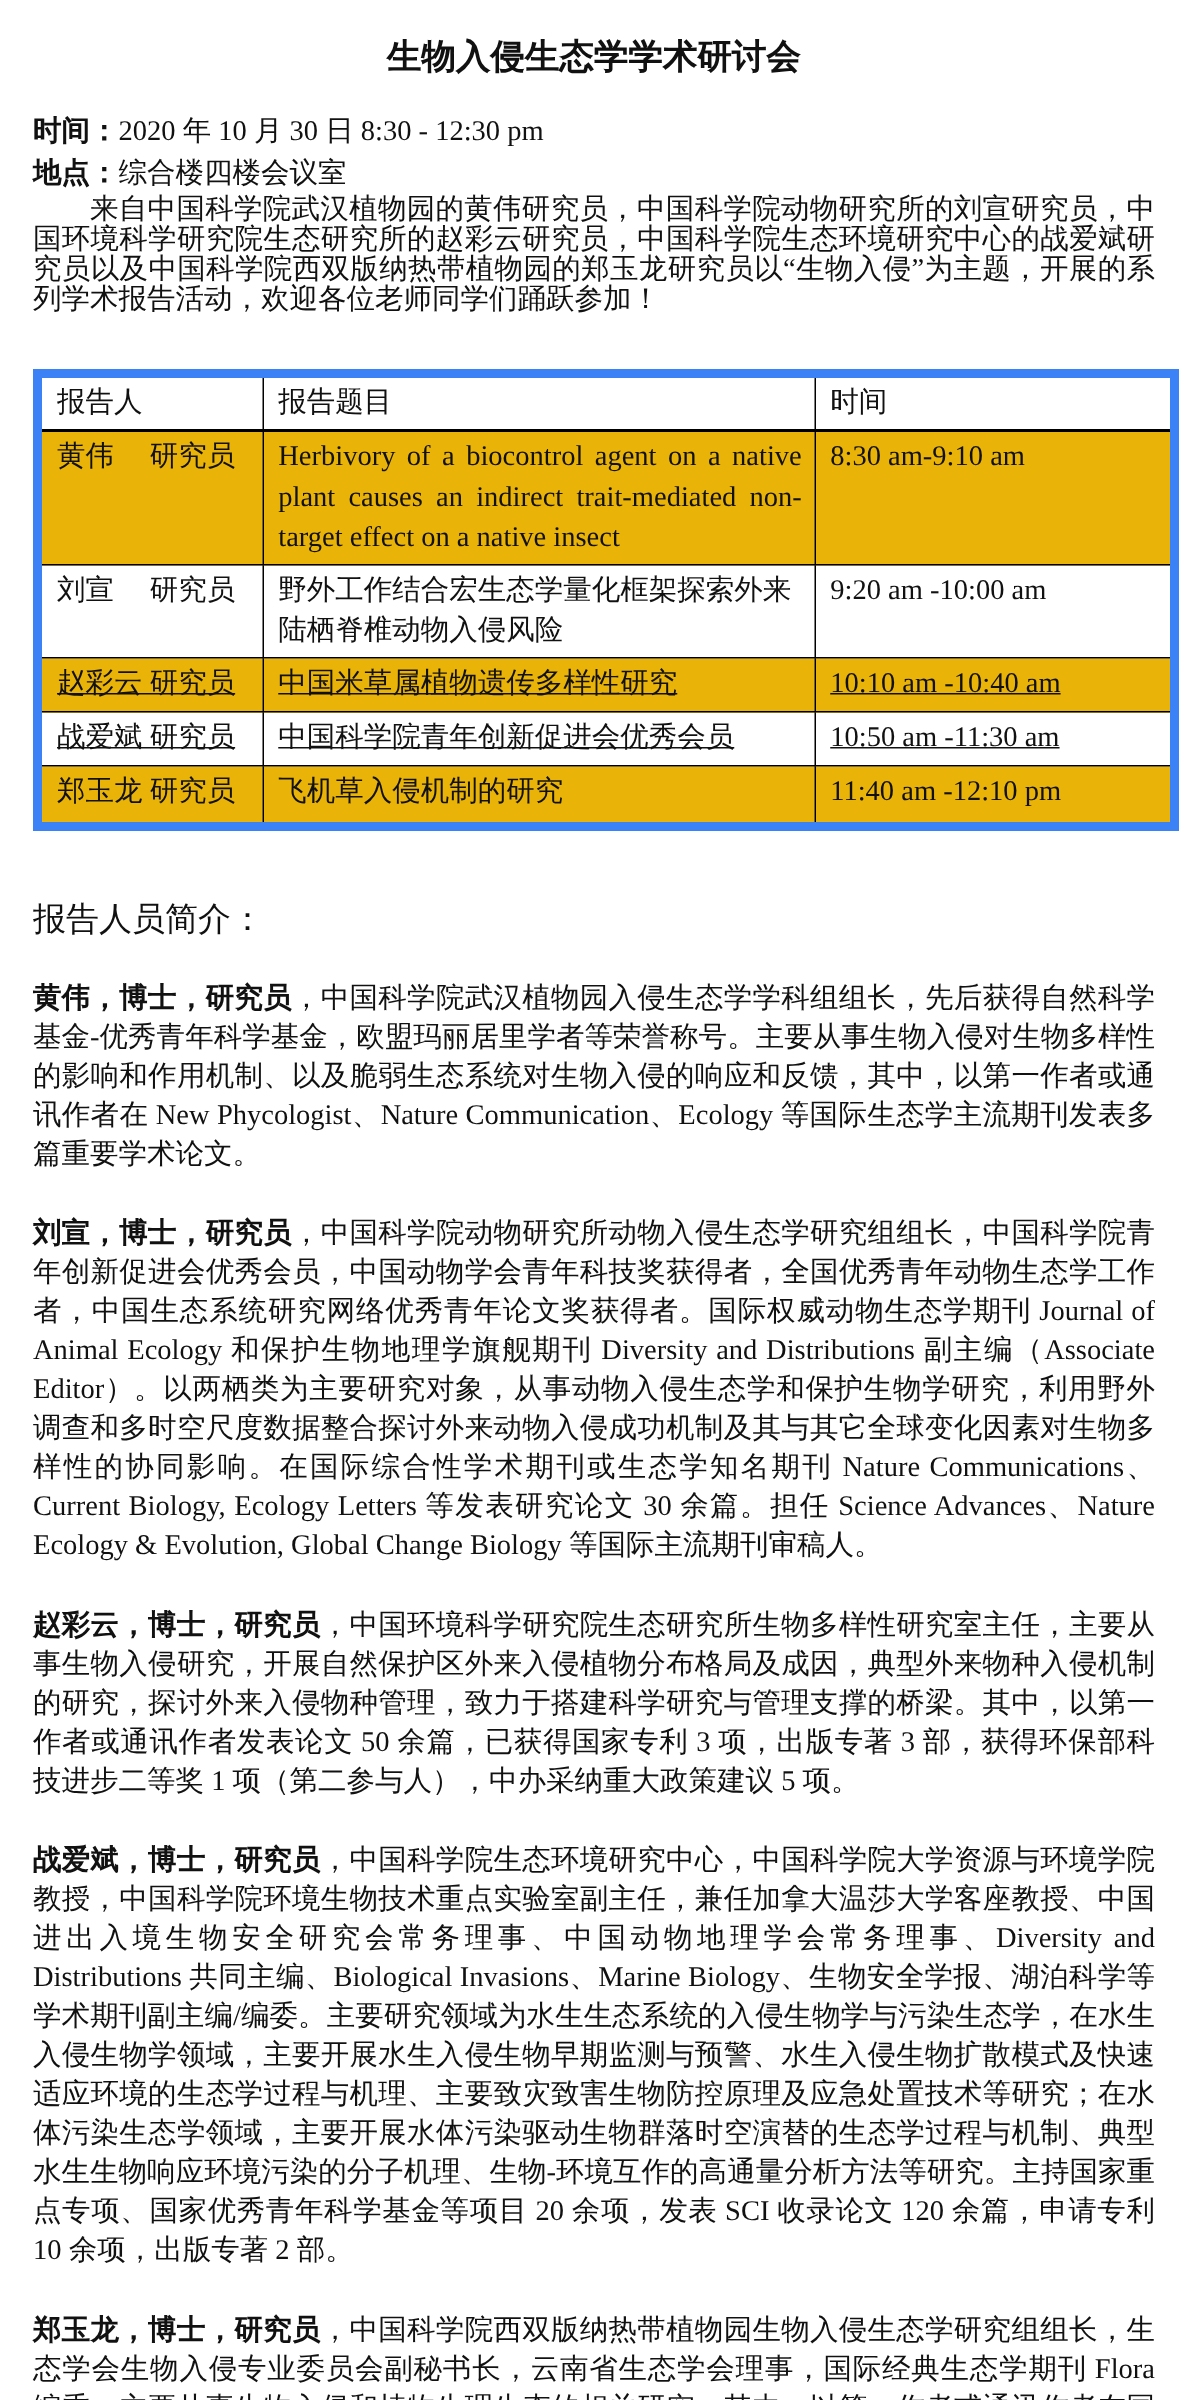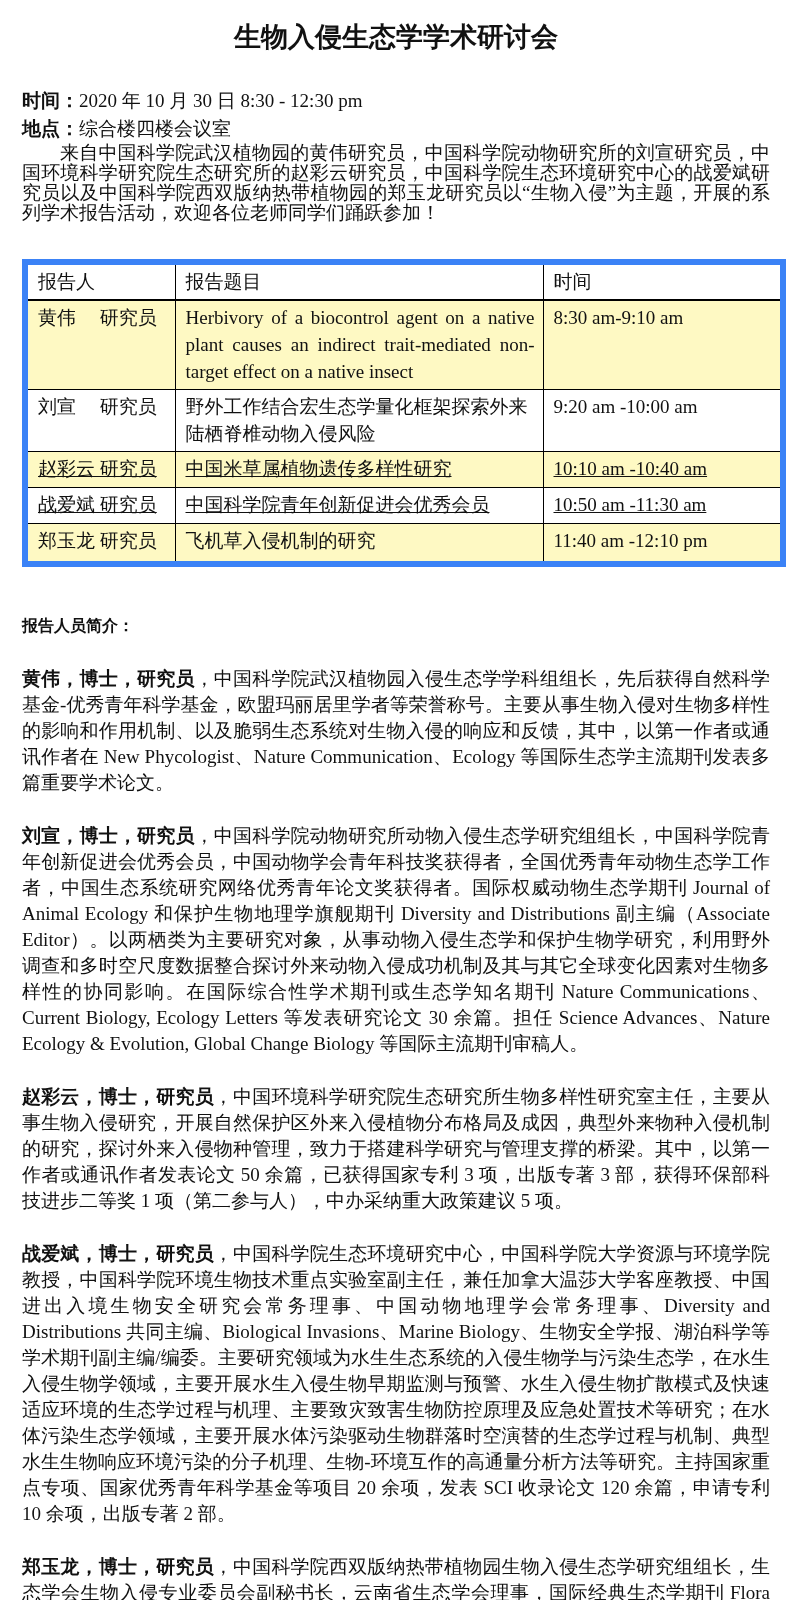--- a/index.html
+++ b/index.html
@@ -14,26 +14,26 @@
     overflow: hidden;
     font-family: "Liberation Serif", "DejaVu Serif", serif;
     font-size: 19px;
     line-height: 26px;
     box-sizing: border-box;
     padding: 12px 30px 0 22px;
   }
   .doc-title {
     font-family: "Liberation Sans", "DejaVu Sans", sans-serif;
     font-weight: 700;
-    font-size: 27px;
+    font-size: 23px;
     text-align: center;
     margin: 8px 0 0 0;
     line-height: 34px;
   }
-  .info-block { margin-top: 33px; }
+  .info-block { margin-top: 20px; }
   .info-line { line-height: 28px; }
   .info-label {
     font-family: "Liberation Sans", "DejaVu Sans", sans-serif;
     font-weight: 700;
   }
   .intro {
     margin: 0;
     text-indent: 38px;
     text-align: justify;
     line-height: 20px;
@@ -48,30 +48,30 @@
   table.schedule col.c1 { width: 150px; }
   table.schedule col.c2 { width: 368px; }
   table.schedule col.c3 { width: 240px; }
   table.schedule td {
     border: 1px solid #000;
     vertical-align: top;
     padding: 3px 8px 4px 10px;
     line-height: 27px;
   }
   table.schedule tr.head td { border-bottom: 2px solid #000; }
-  tr.shaded { background: #fef9c3; margin-top: 40px; }
+  tr.shaded { background: #eab308; margin-top: 40px; }
   td.topic-en { text-align: justify; }
   tr.r1 td { height: 78px; }
   tr.r2 td { height: 52px; }
   tr.r3 td, tr.r4 td { height: 28px; text-decoration: underline; }
   tr.r5 td { height: 30px; }
   .bios-heading {
     font-family: "Liberation Sans", "DejaVu Sans", sans-serif;
-    font-weight: 700;
-    font-size: 16px;
+    font-weight: 400;
+    font-size: 22px;
     margin: 46px 0 0 0;
   }
   p.bio {
     margin: 27px 0 0 0;
     text-align: justify;
     line-height: 26px;
   }
   .bio-name {
     font-family: "Liberation Sans", "DejaVu Sans", sans-serif;
     font-weight: 700;

